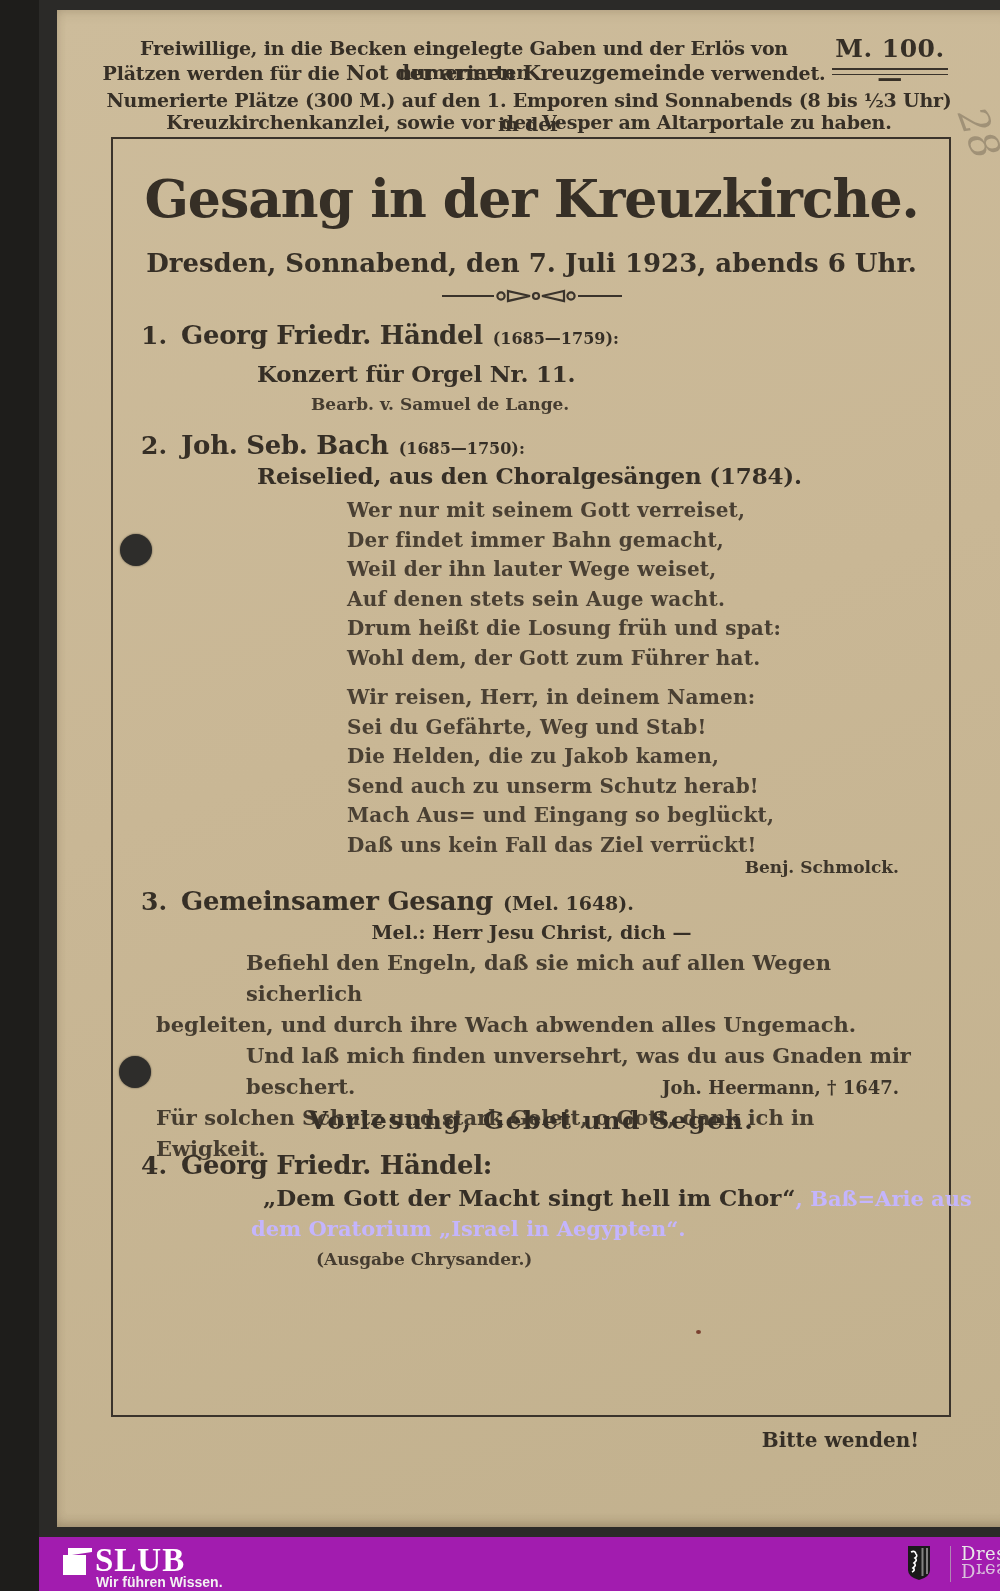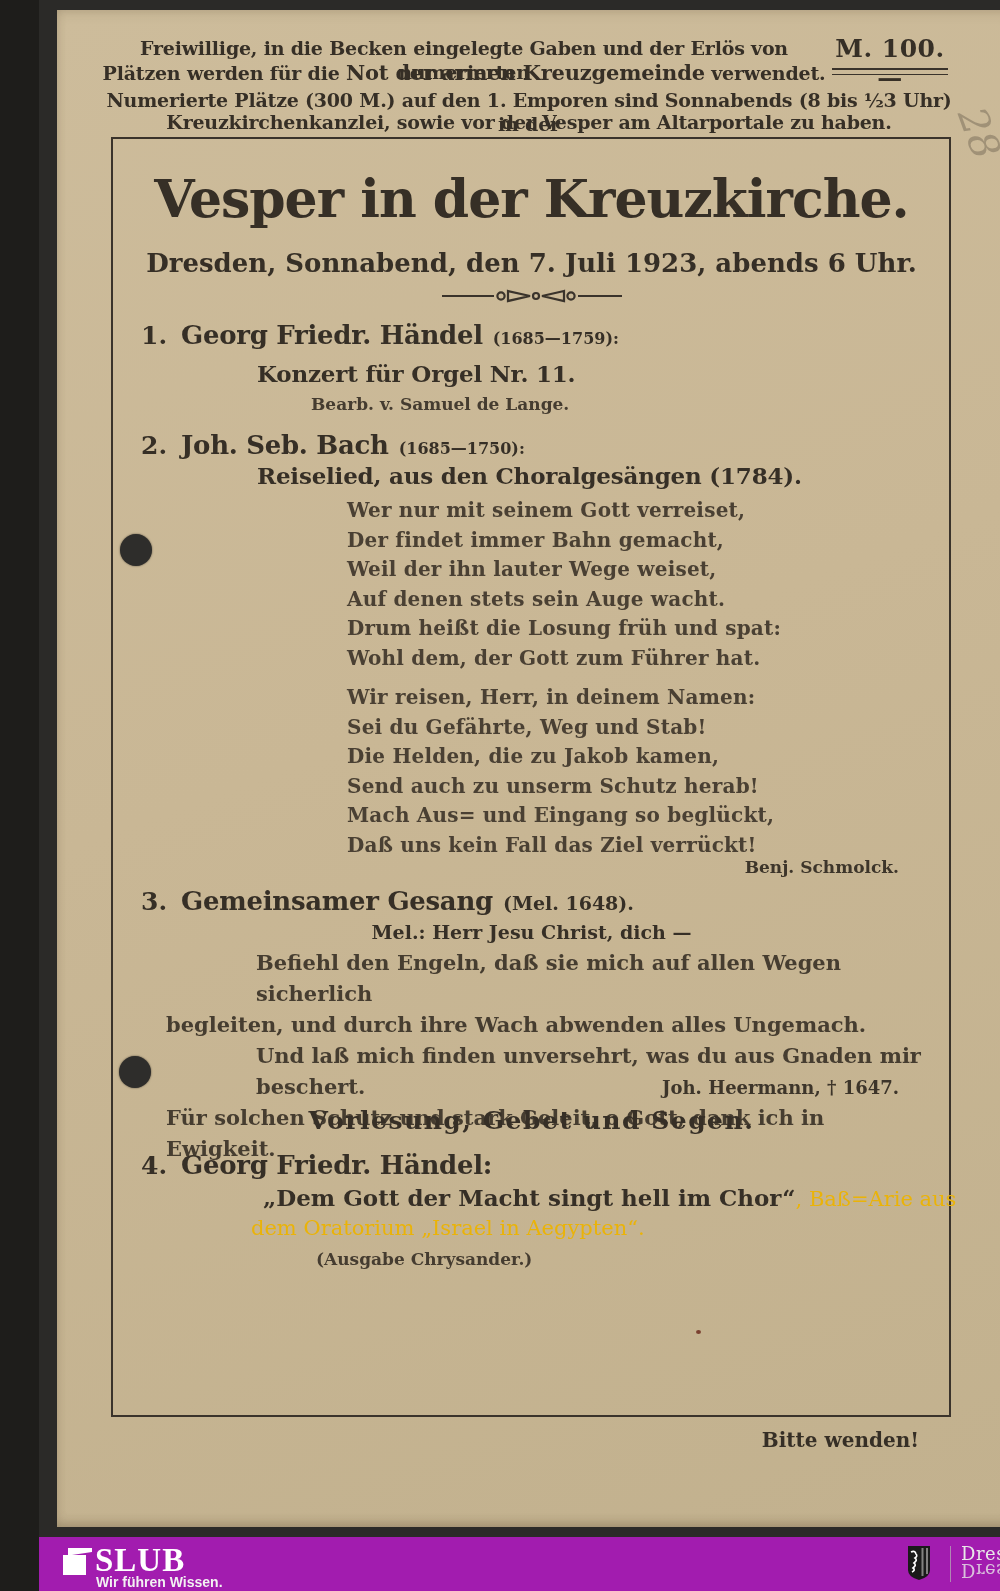--- a/index.html
+++ b/index.html
@@ -29,21 +29,21 @@
   .work{font-size:23px;font-weight:bold;letter-spacing:-0.2px;}
   .note-sm{font-size:17px;font-weight:bold;color:#453c30;}
   .verse{font-size:20px;font-weight:bold;color:#4a4033;line-height:29.5px;letter-spacing:0.2px;}
   .verse4{line-height:28.5px;}
   .para{font-size:21px;font-weight:bold;color:#463d30;line-height:31px;}
   .para .ind{padding-left:90px;}
   .attr{font-size:17px;font-weight:bold;color:#3d352a;}
   .melody{font-size:19px;font-weight:bold;}
   .interlude{font-size:25px;font-weight:bold;letter-spacing:1.5px;}
   .aria-b{font-size:23px;font-weight:bold;}
-  .aria-r{font-size:21px;font-weight:normal;color:#eab308;}
+  .aria-r{font-size:21px;font-weight:bold;color:#c4b5fd;}
   .turn{font-size:20px;font-weight:bold;}
   .hole{width:32px;height:32px;border-radius:50%;background:#2e2d2b;box-shadow:0 0 2px rgba(0,0,0,.6);}
   .speck{width:5px;height:4px;border-radius:50%;background:#6d2b1e;opacity:.85;}
   
   .footer-bar{left:0;top:1537px;width:1000px;height:54px;background:#a21caf;}
   .slub-brand{font-family:"Liberation Serif",serif;font-size:33px;font-weight:bold;color:#ffffff;letter-spacing:1px;}
   .slub-slogan{font-family:"Liberation Sans",sans-serif;font-size:14px;font-weight:bold;color:#f2f2f2;}
   .city{font-family:"DejaVu Serif",serif;font-size:18px;color:#e8e8e8;letter-spacing:0.5px;line-height:17px;}
   .city-mirror{transform:scaleY(-1);opacity:.8;}
   .vsep{width:1px;height:36px;background:#b5b5b5;opacity:.7;}
@@ -60,21 +60,21 @@
   <div class="abs hdr ctr" style="left:55px;top:88px;width:870px;">Numerierte Plätze (300 M.) auf den 1. Emporen sind Sonnabends (8 bis ½3 Uhr) in der</div>
   <div class="abs hdr ctr" style="left:55px;top:110px;width:870px;">Kreuzkirchenkanzlei, sowie vor der Vesper am Altarportale zu haben.</div>
 
   <div class="abs price ctr" style="left:790px;top:34px;width:122px;">M. 100.—</div>
   <div class="abs dbl-underline" style="left:793px;top:68px;width:116px;"></div>
 
   <div class="abs pencil" style="left:915px;top:110px;">28</div>
 
   <div class="abs box" style="left:72px;top:137px;width:836px;height:1276px;"></div>
 
-  <div class="abs title ctr" style="left:72px;top:168px;width:841px;">Vesper in der Kreuzkirche.</div>
+  <div class="abs title ctr" style="left:72px;top:168px;width:841px;">Gesang in der Kreuzkirche.</div>
   <div class="abs subtitle ctr" style="left:72px;top:248px;width:841px;">Dresden, Sonnabend, den 7. Juli 1923, abends 6 Uhr.</div>
 
   <div class="abs ctr" style="left:72px;top:288px;width:841px;">
     <svg width="180" height="16" viewBox="0 0 180 16">
       <g stroke="#3a332b" stroke-width="2.2" fill="none">
         <line x1="0" y1="8" x2="52" y2="8"></line>
         <circle cx="59" cy="8" r="3.6"></circle>
         <polygon points="66,3 88,8 66,13"></polygon>
         <circle cx="94" cy="8" r="3"></circle>
         <polygon points="122,3 100,8 122,13"></polygon>
@@ -117,21 +117,21 @@
     <div>Daß uns kein Fall das Ziel verrückt!</div>
   </div>
   <div class="abs attr rt" style="left:560px;top:857px;width:300px;">Benj. Schmolck.</div>
 
   <div class="abs item-row" style="left:102px;top:886px;">
     <span class="item-no">3.</span>
     <span class="composer">Gemeinsamer Gesang</span>
     <span class="dates" style="font-size:19px;">(Mel. 1648).</span>
   </div>
   <div class="abs melody ctr" style="left:72px;top:921px;width:841px;">Mel.: Herr Jesu Christ, dich —</div>
-  <div class="abs para" style="left:127px;top:947px;width:775px;">
+  <div class="abs para" style="left:117px;top:947px;width:775px;">
     <div class="ind">Befiehl den Engeln, daß sie mich auf allen Wegen sicherlich</div>
     <div>begleiten, und durch ihre Wach abwenden alles Ungemach.</div>
     <div class="ind">Und laß mich finden unversehrt, was du aus Gnaden mir beschert.</div>
     <div>Für solchen Schutz und stark Geleit, o Gott, dank ich in Ewigkeit.</div>
   </div>
   <div class="abs attr rt" style="left:560px;top:1077px;width:300px;font-size:18px;">Joh. Heermann, † 1647.</div>
 
   <div class="abs interlude ctr" style="left:72px;top:1106px;width:841px;">Vorlesung, Gebet und Segen.</div>
 
   <div class="abs item-row" style="left:102px;top:1150px;">

